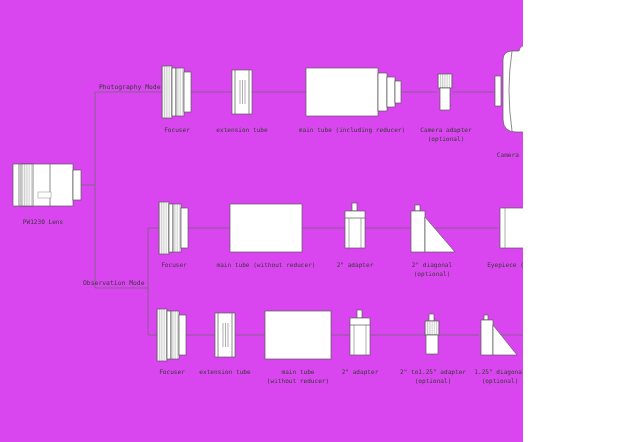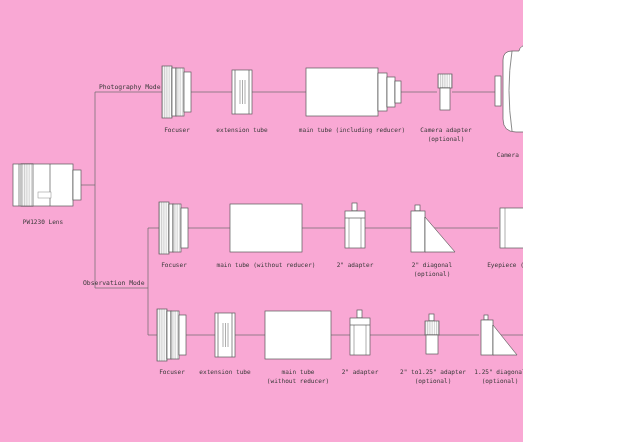--- a/index.html
+++ b/index.html
@@ -1,16 +1,16 @@
 <!DOCTYPE html>
 <html><head>
 <meta charset="utf-8">
 <style>
   html,body{margin:0;padding:0;background:#fff;}
-  .page{position:relative;width:523px;height:442px;background:#f9a8d4;overflow:hidden;
+  .page{position:relative;width:523px;height:442px;background:#d946ef;overflow:hidden;
         font-family:"DejaVu Sans Mono", monospace;}
   svg{display:block}
   text{font-family:"DejaVu Sans Mono", monospace;fill:#3a3a3a;}
   .lbl{font-size:6.1px;}
   .mode{font-size:6.4px;}
 </style>
 </head>
 <body>
 
 <div class="page">

